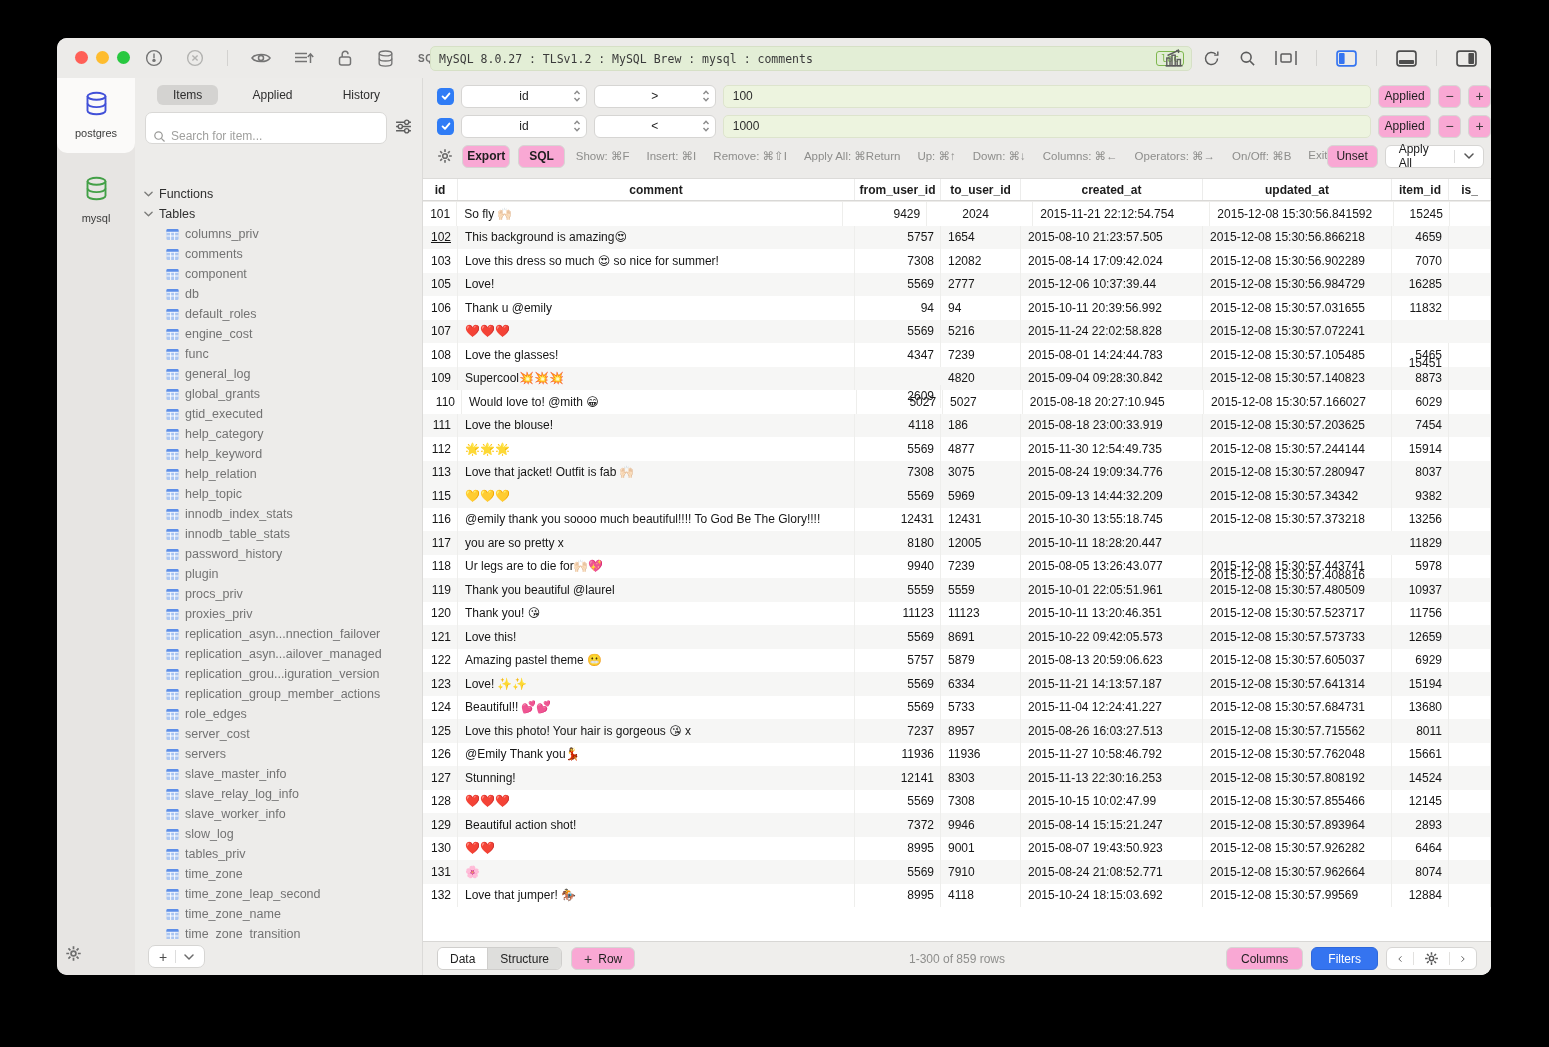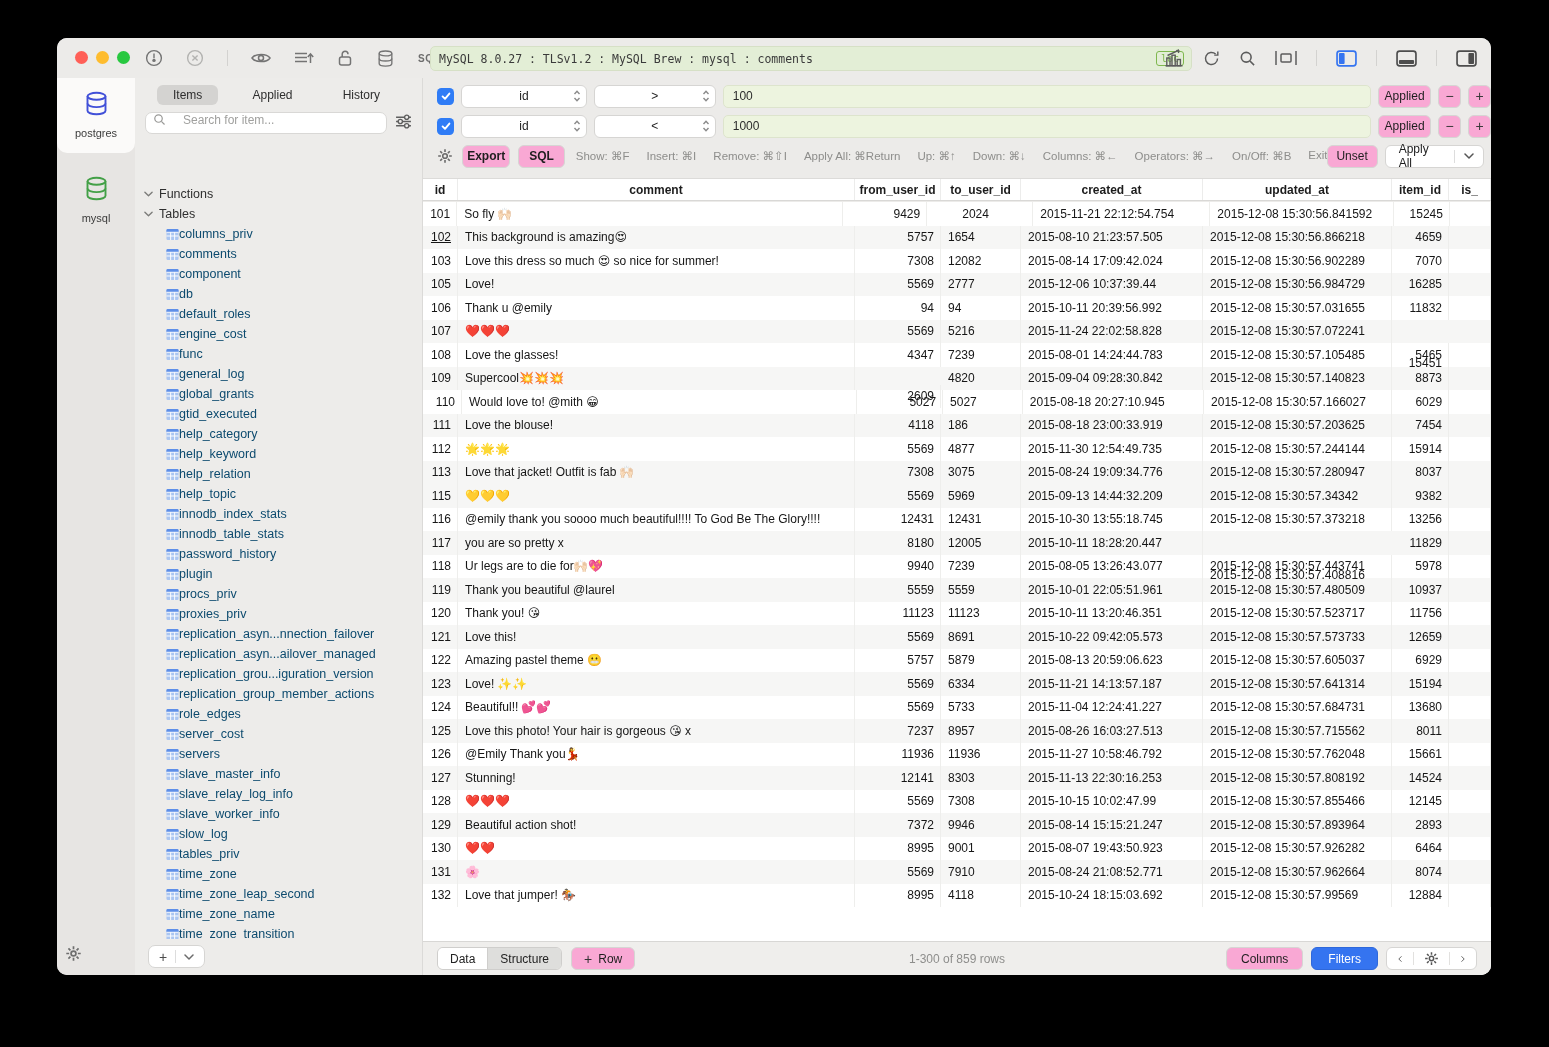--- a/index.html
+++ b/index.html
@@ -45,30 +45,30 @@
   .conn-pg { color:var(--postgres-icon,#4150d8); }
   .conn-my { color:var(--mysql-icon,#43a047); }
   .rail-gear { position:absolute; left:8px; bottom:10px; color:#6e6e6e; background:none; border:none; }
 
   
   .tree { width:288px; background:#edecea; position:relative; flex:none; border-right:1px solid #dbdad8; }
   .tree-tabs { display:flex; align-items:center; justify-content:space-between; padding:7px 26px 5px 22px; font-size:12px; color:#2e2e2e; }
   .tree-tab { padding:3px 16px; border-radius:6px; }
   .tree-tab.active { background:#d4d3d1; }
   .tree-search { display:flex; align-items:center; padding:2px 10px 4px 10px; gap:8px; }
-  .search-box { flex:1; display:flex; align-items:flex-start; gap:17px; height:22px; background:#fff;
+  .search-box { flex:1; display:flex; align-items:flex-end; gap:5px; height:32px; background:#fff;
     border:1px solid #d9d8d6; border-radius:7px; padding:0 7px; color:#9a9a98; }
   .search-box input { border:none; outline:none; flex:1; font-size:12px; color:#333;
     font-family:"Liberation Sans","DejaVu Sans",sans-serif; background:transparent; }
   .search-box input::placeholder { color:#a0a09e; }
   .sliders { color:#5f5f5f; }
   .tree-list { position:absolute; top:106px; bottom:36px; left:0; right:0; overflow:hidden; font-size:12.5px; }
   .tree-group { display:flex; align-items:center; gap:6px; height:20px; padding-left:9px; color:#2f2f2f; }
   .tg-chev { color:#7c7c7a; }
-  .tree-item { display:flex; align-items:center; gap:0; height:20px; padding-left:31px; color:#0c4a6e; white-space:nowrap; }
+  .tree-item { display:flex; align-items:center; gap:6px; height:20px; padding-left:31px; color:#737373; white-space:nowrap; }
   .tree-bottom { position:absolute; bottom:0; left:0; right:0; height:34px; }
   .add-conn { position:absolute; left:13px; bottom:7px; display:flex; align-items:center; height:23px;
     background:#fff; border:1px solid #d6d5d3; border-radius:7px; padding:0 2px; color:#4c4c4c; }
   .add-conn .plus { font-size:14px; padding:0 8px; }
   .add-conn .vdiv { width:1px; height:13px; background:#ddd; }
   .add-conn .chev { padding:0 8px; color:#6c6c6c; display:flex; }
 
   
   .main { flex:1; position:relative; background:#ecebe9; overflow:hidden; }
   .filter-row { position:absolute; left:0; right:0; height:24px; display:flex; align-items:center; padding-left:14px; gap:7px; }

